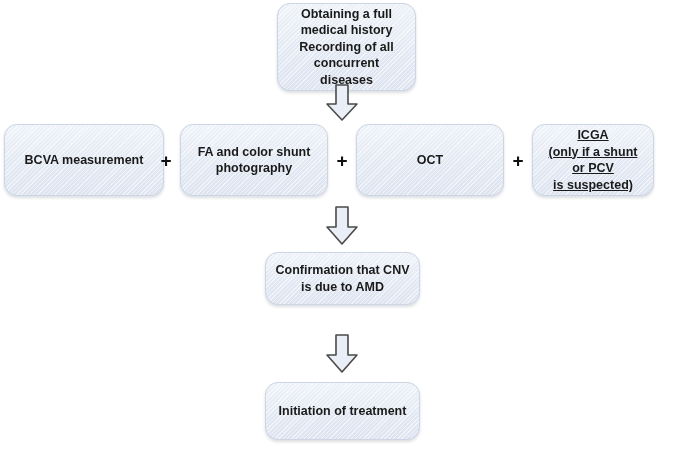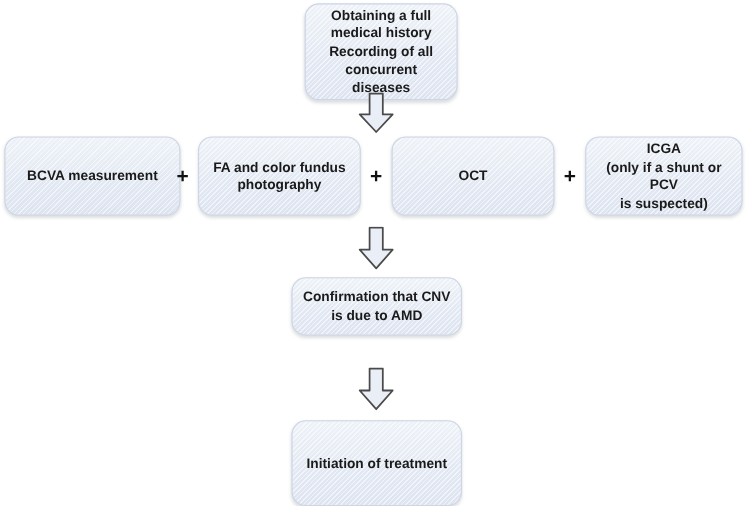--- a/index.html
+++ b/index.html
@@ -93,37 +93,37 @@
 
   <div class="node" style="left:4px; top:124px; width:160px; height:72px;">
     <span class="txt">BCVA measurement</span>
   </div>
 
   <div class="plus" style="left:152px; top:124px; width:28px; height:72px;">
     <span>+</span>
   </div>
 
   <div class="node" style="left:180px; top:124px; width:148px; height:72px;">
-    <span class="txt">FA and color fundus
+    <span class="txt">FA and color shunt
 photography</span>
   </div>
 
   <div class="plus" style="left:328px; top:124px; width:28px; height:72px;">
     <span>+</span>
   </div>
 
   <div class="node" style="left:356px; top:124px; width:148px; height:72px;text-align:right;">
     <span class="txt">OCT</span>
   </div>
 
   <div class="plus" style="left:504px; top:124px; width:28px; height:72px;">
     <span>+</span>
   </div>
 
-  <div class="node" style="left:532px; top:124px; width:143px; height:72px;">
+  <div class="node" style="left:532px; top:124px; width:122px; height:72px;text-decoration:underline;">
     <span class="txt">ICGA
 (only if a shunt or PCV
 is suspected)</span>
   </div>
 
   <div class="arrow" style="left:324px; top:206px; width:36px; height:40px;">
     <svg width="36" height="40" viewBox="0 0 36 40" aria-hidden="true">
       <polygon points="12,1 24,1 24,21 33,21 18,38 3,21 12,21" fill="#eaeff7" stroke="#4a4a4a" stroke-width="1.6" stroke-linejoin="round"></polygon>
     </svg>
   </div>
@@ -132,17 +132,17 @@
     <span class="txt">Confirmation that CNV
 is due to AMD</span>
   </div>
 
   <div class="arrow" style="left:324px; top:334px; width:36px; height:40px;">
     <svg width="36" height="40" viewBox="0 0 36 40" aria-hidden="true">
       <polygon points="12,1 24,1 24,21 33,21 18,38 3,21 12,21" fill="#eaeff7" stroke="#4a4a4a" stroke-width="1.6" stroke-linejoin="round"></polygon>
     </svg>
   </div>
 
-  <div class="node" style="left:265px; top:382px; width:155px; height:78px;">
+  <div class="node" style="left:265px; top:382px; width:155px; height:58px;">
     <span class="txt">Initiation of treatment</span>
   </div>
 
 </div>
 
 </body></html>

